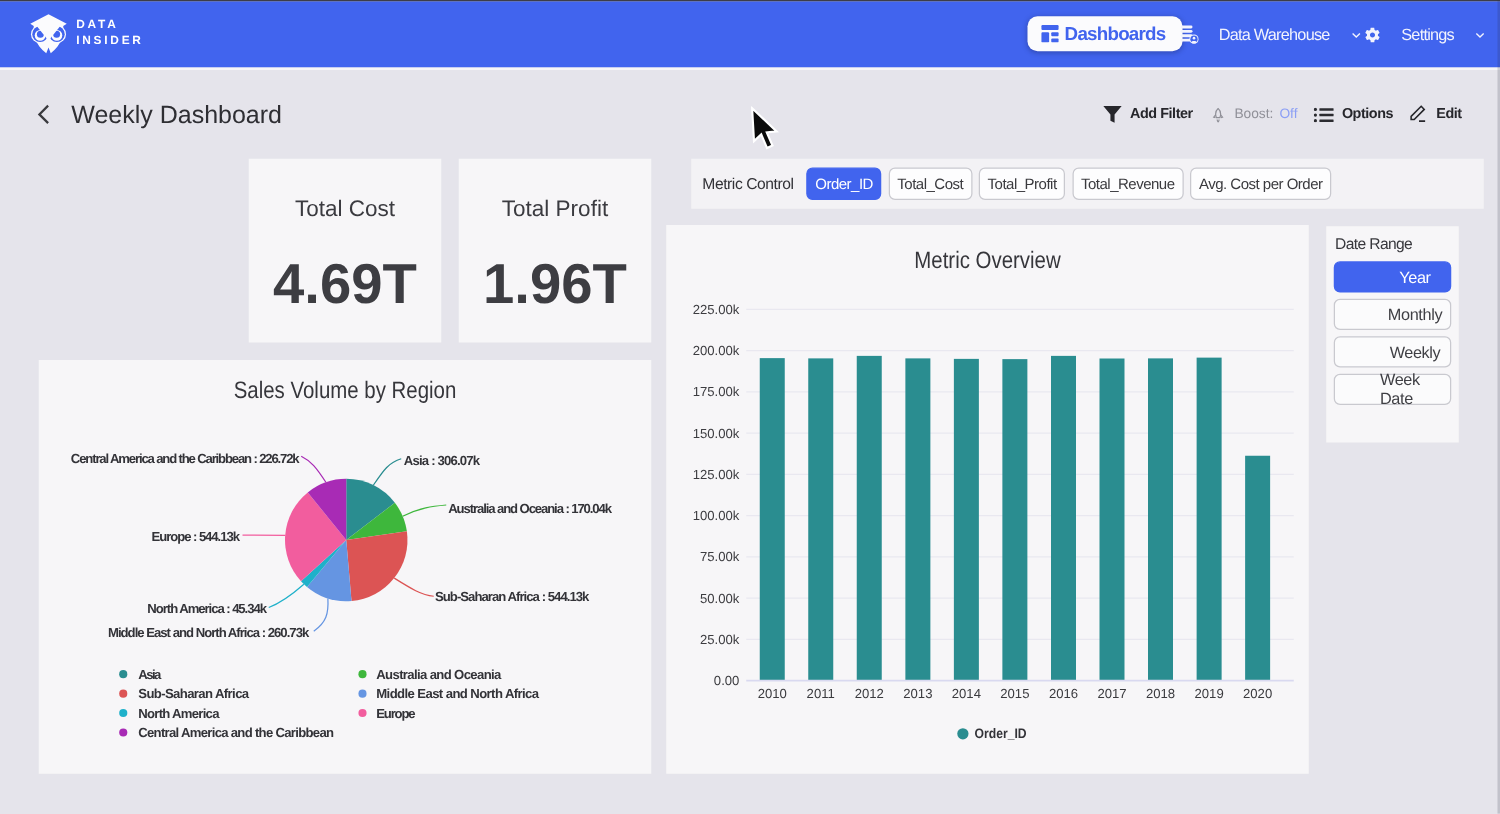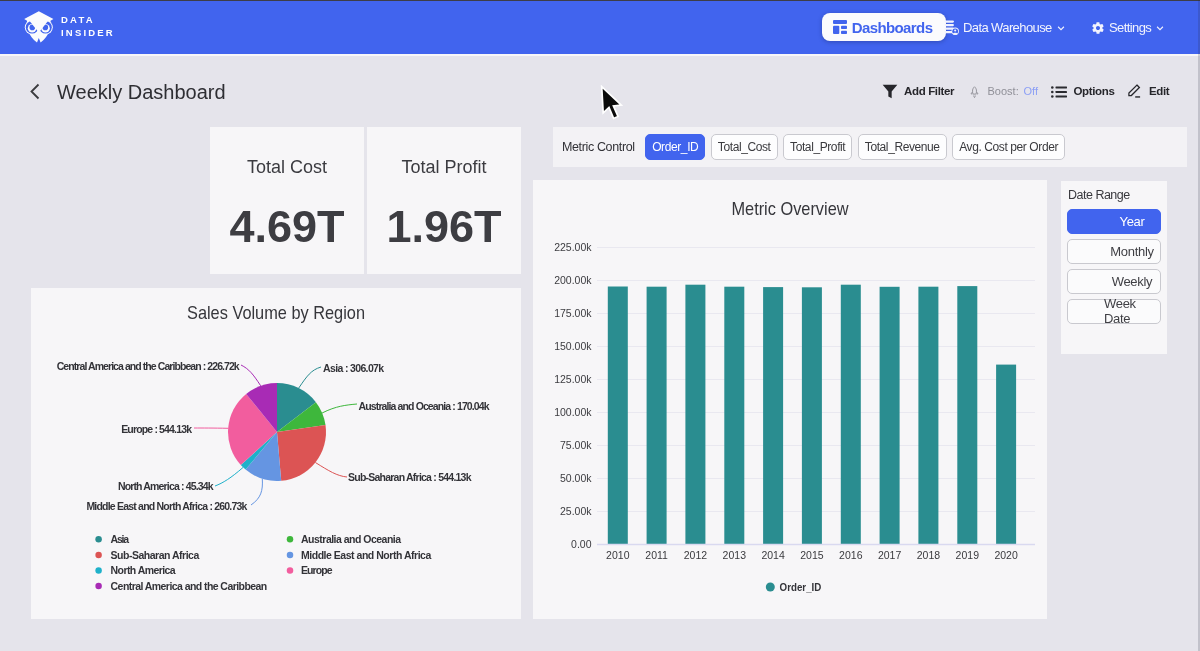--- a/index.html
+++ b/index.html
@@ -5,21 +5,21 @@
 * { margin:0; padding:0; box-sizing:border-box; }
 html,body { width:1200px; height:651px; overflow:hidden; }
 body { font-family:"Liberation Sans", sans-serif; background:#e5e4eb; position:relative; }
 #stage { position:absolute; left:0; top:0; width:1200px; height:651px; }
 .abs { position:absolute; }
 
 #topline { left:0; top:0; width:1200px; height:1px; background:#3d3d47; }
 #nav { left:0; top:1px; width:1200px; height:53px; background:#4164ee; }
 #navline { left:0; top:54px; width:1200px; height:2px; background:#f7f6f8; }
 #brandtext { left:61px; top:14px; color:#fff; font-size:9.5px; font-weight:bold; letter-spacing:2.2px; line-height:12.5px; }
-.navitem { color:#f2f3fd; font-size:13px; letter-spacing:-0.6px; display:flex; align-items:center; gap:4px; }
+.navitem { color:#f2f3fd; font-size:13px; letter-spacing:-0.6px; display:flex; align-items:center; gap:16px; }
 #dashpill { left:822px; top:13px; width:124px; height:28px; background:#fbfbfd; border-radius:8px; box-shadow:0 1px 4px rgba(20,30,80,0.35); display:flex; align-items:center; color:#4164ee; font-size:15px; font-weight:bold; letter-spacing:-0.6px; }
 
 #pagetitle { left:57px; top:81px; font-size:20px; color:#2e2e33; }
 .action { display:flex; align-items:center; font-size:11.5px; font-weight:bold; letter-spacing:-0.35px; color:#26262b; }
 
 .card { background:#f7f6f8; position:absolute; }
 .kpi { width:154px; height:147px; top:127px; text-align:center; }
 .kpi .t { margin-top:31px; font-size:18px; line-height:19px; color:#3b3b40; }
 .kpi .v { margin-top:27px; font-size:45px; line-height:46px; font-weight:bold; color:#3d3d42; }
 
@@ -120,21 +120,21 @@
       <rect x="9" y="10" width="23" height="4" rx="0.8"></rect>
       <rect x="9" y="19" width="23" height="4" rx="0.8"></rect>
     </svg>
   <div class="abs action" style="left:1073.5px;top:85px">Options</div>
   <svg class="abs" style="left:1126px;top:84px" width="17" height="14" viewBox="0 0 24 20" fill="none" stroke="#26262b" stroke-width="1.8">
       <path d="M15.5 1.5l3.5 3.5L7.5 16.5H4v-3.5z"></path>
       <path d="M13 18.5h7" stroke-width="2"></path>
     </svg>
   <div class="abs action" style="left:1149px;top:85px">Edit</div>
 
-  <div class="card kpi" style="left:210px">
+  <div class="card kpi" style="left:199px">
       <div class="t">Total Cost</div>
       <div class="v">4.69T</div>
     </div>
   <div class="card kpi" style="left:367px">
       <div class="t">Total Profit</div>
       <div class="v">1.96T</div>
     </div>
 
   <div class="abs" id="metricbar">
     <span class="lbl">Metric Control</span>

